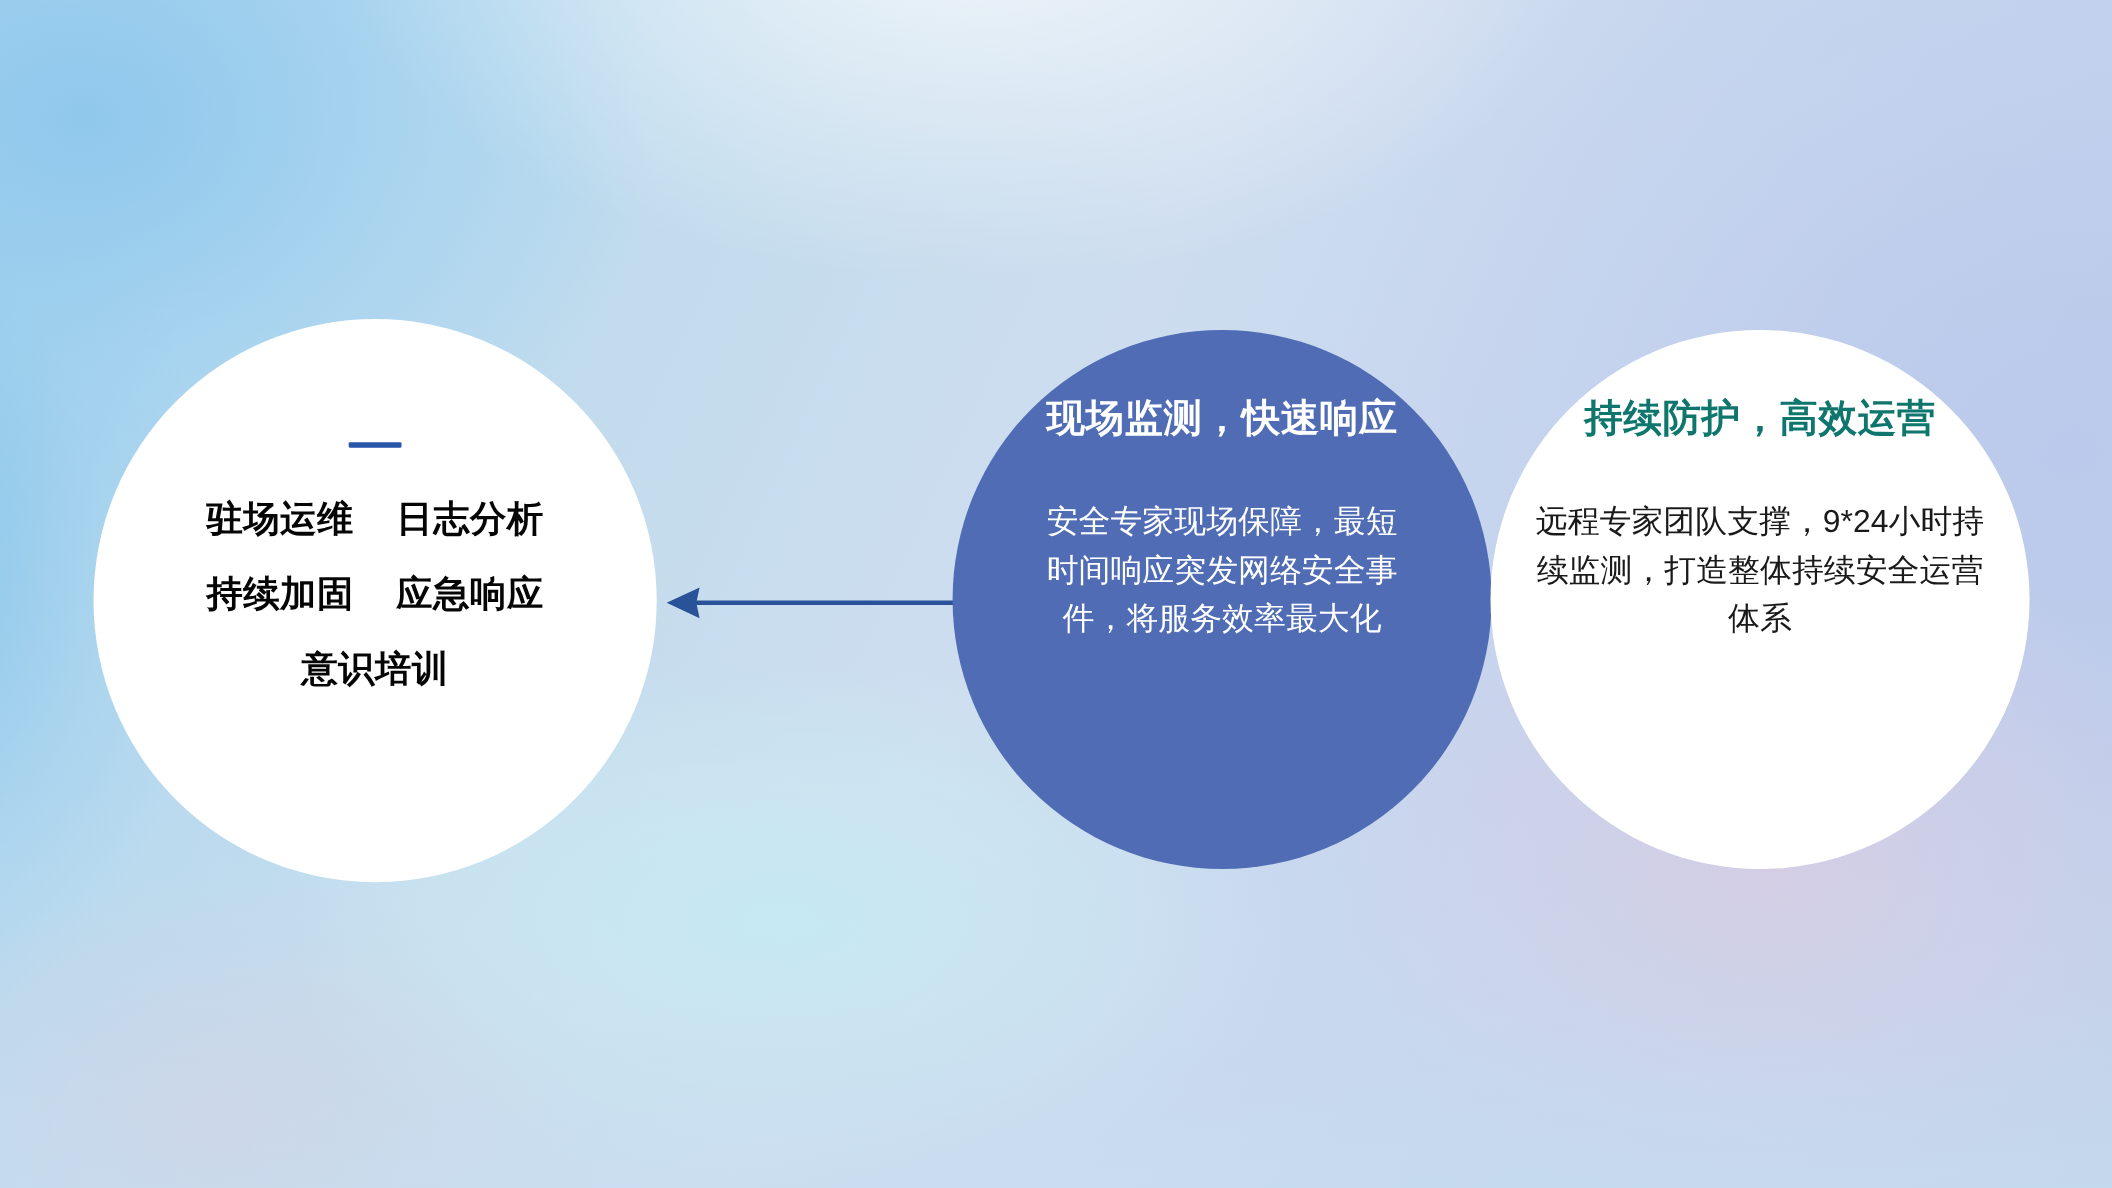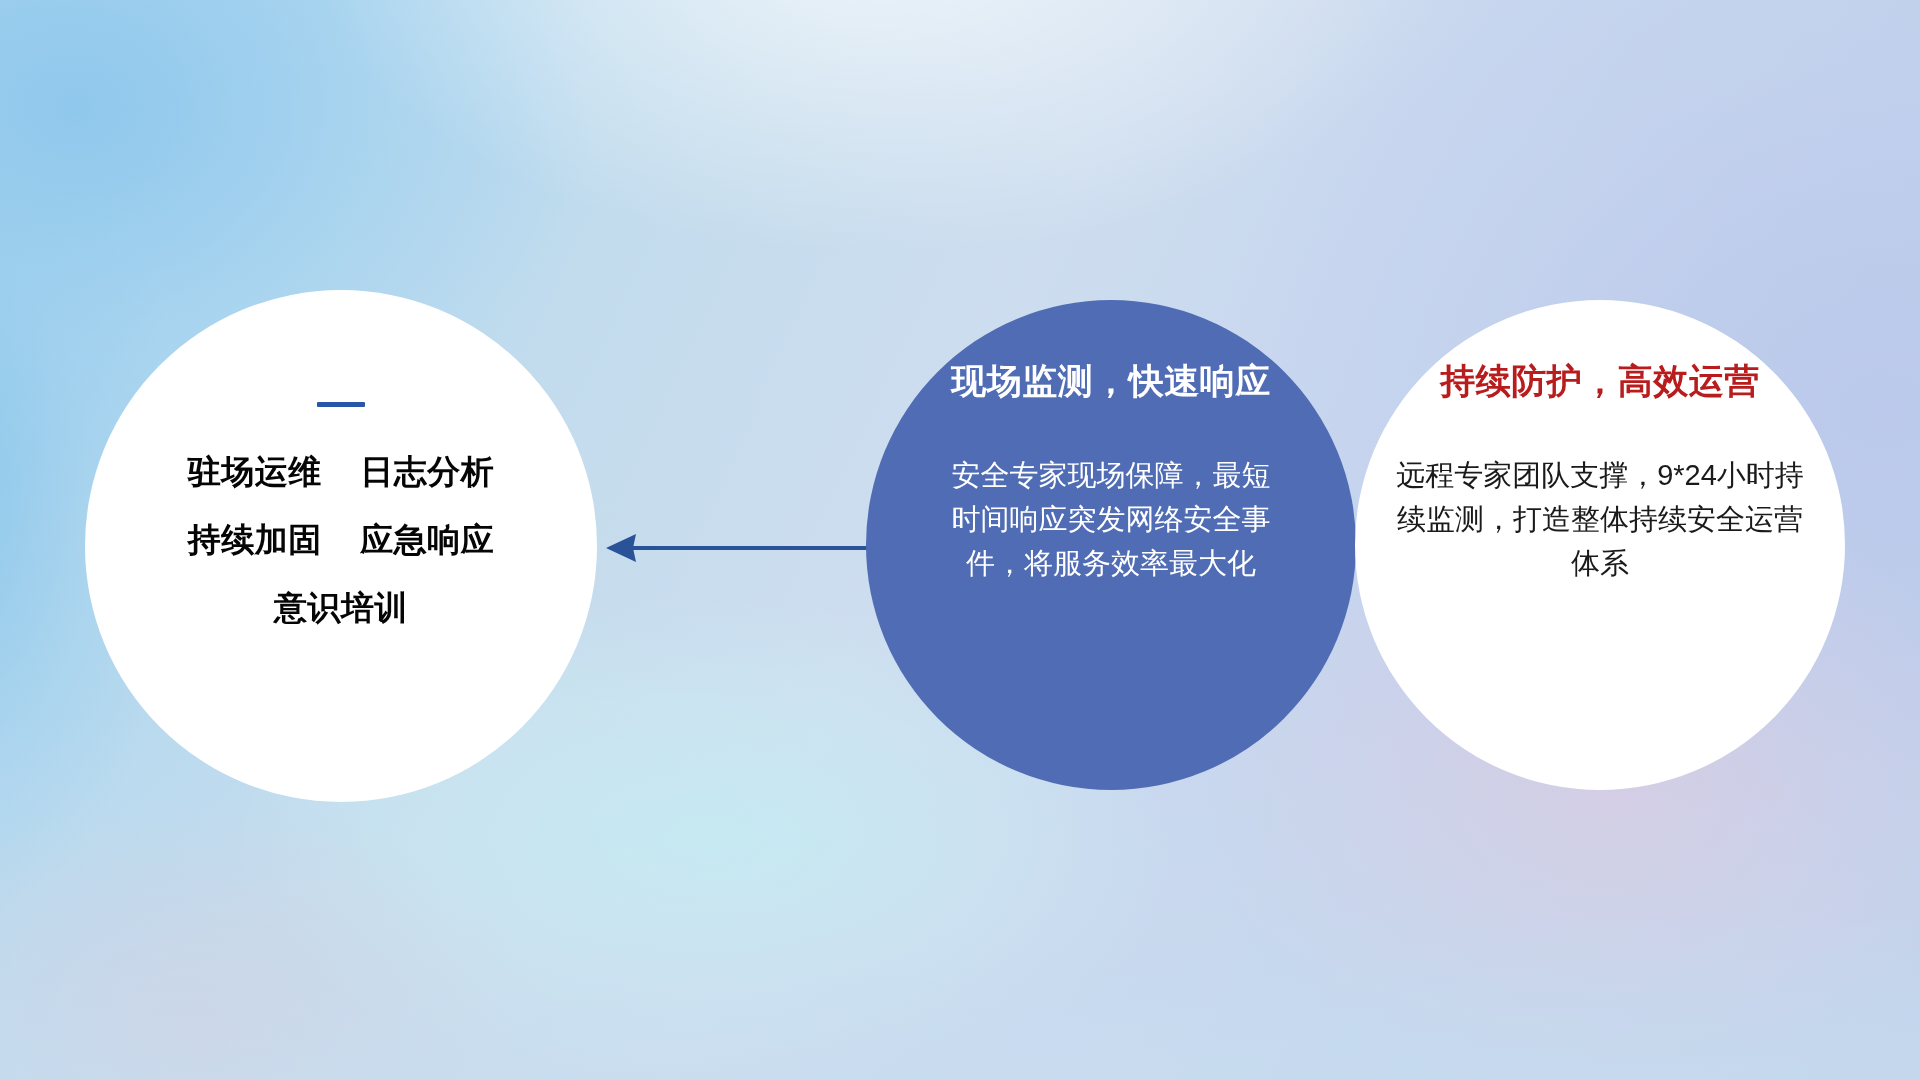--- a/index.html
+++ b/index.html
@@ -165,21 +165,21 @@
     top: 300px;
     width: 490px;
     height: 490px;
     background: #ffffff;
     z-index: 6;
   }
   .right-title {
     margin-top: 62px;
     font-size: 35px;
     font-weight: 700;
-    color: #b91c1c;
+    color: #0f766e;
     letter-spacing: 0.5px;
     line-height: 1.1;
     white-space: nowrap;
   }
   .right-body {
     margin-top: 52px;
     width: 410px;
     font-size: 29px;
     font-weight: 400;
     color: #1a1a1a;

